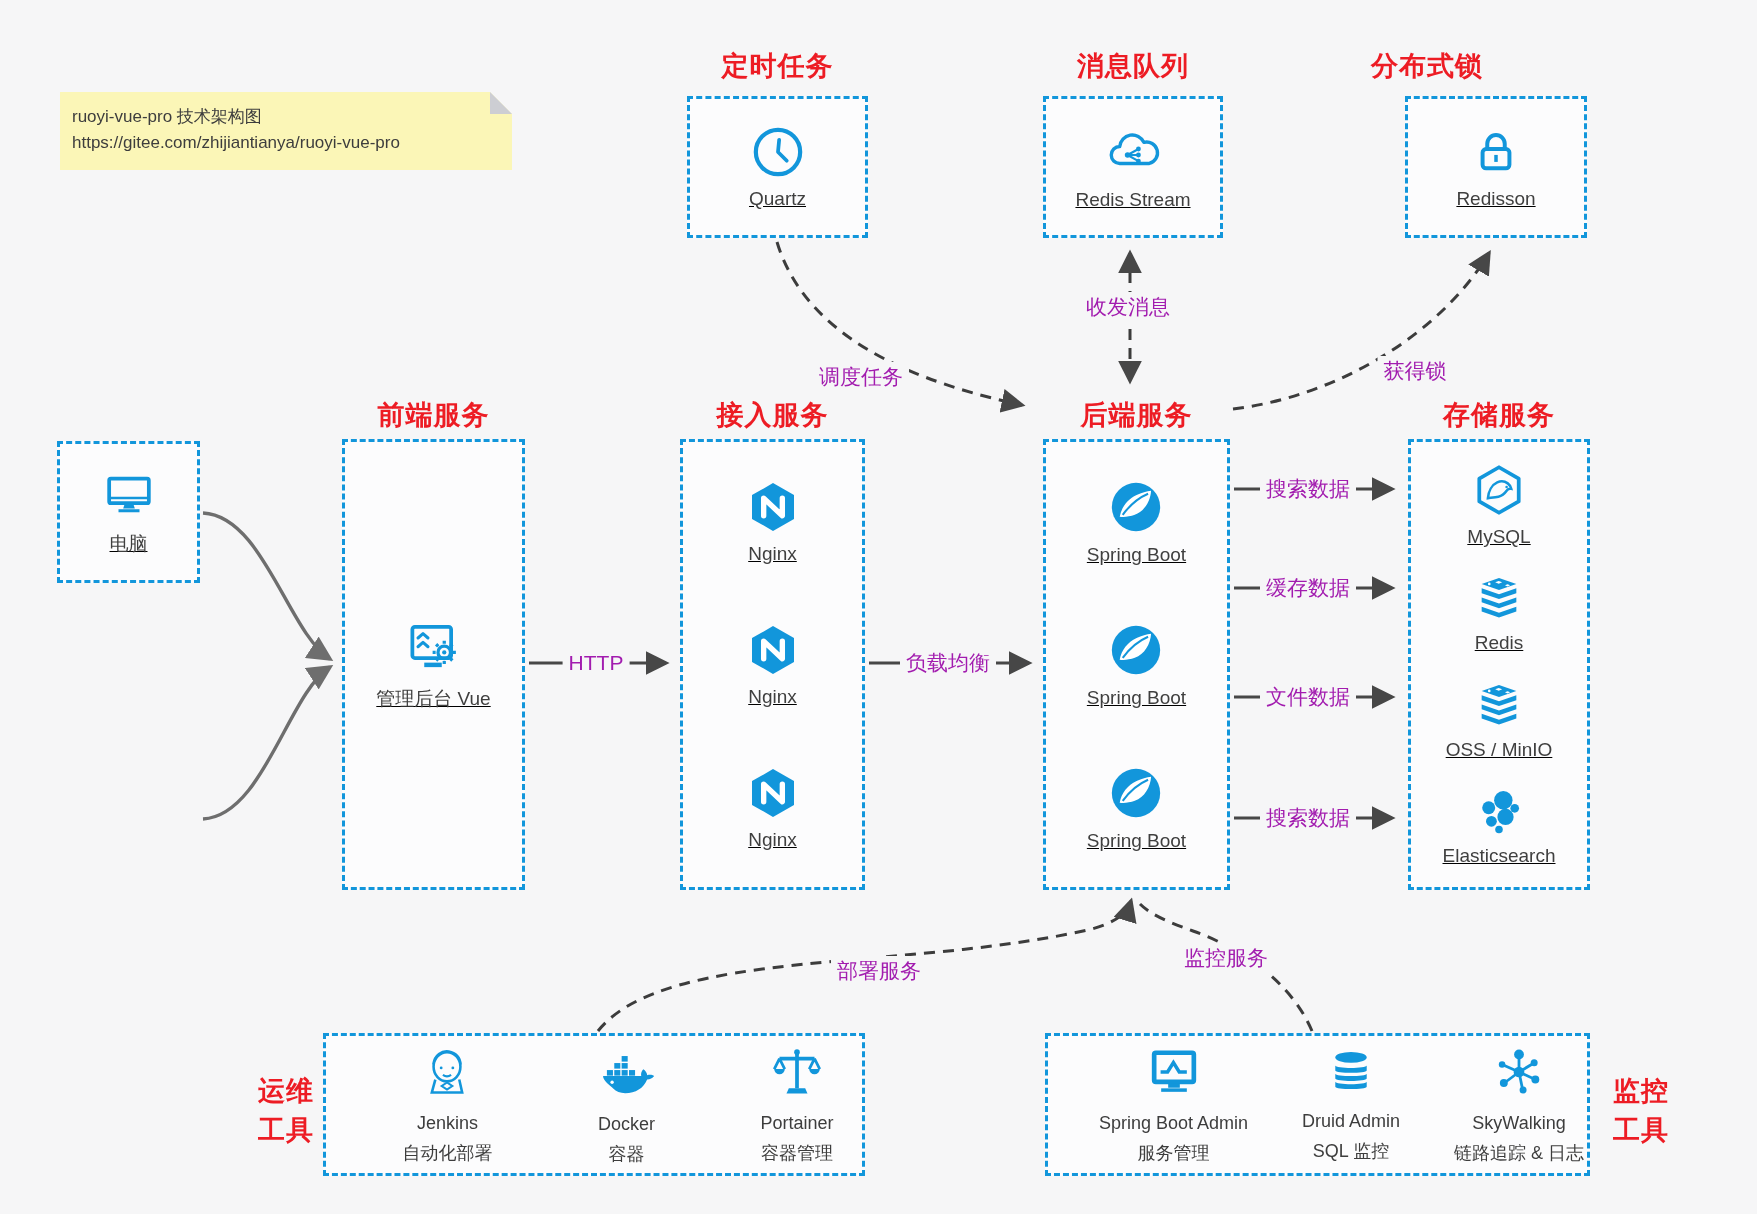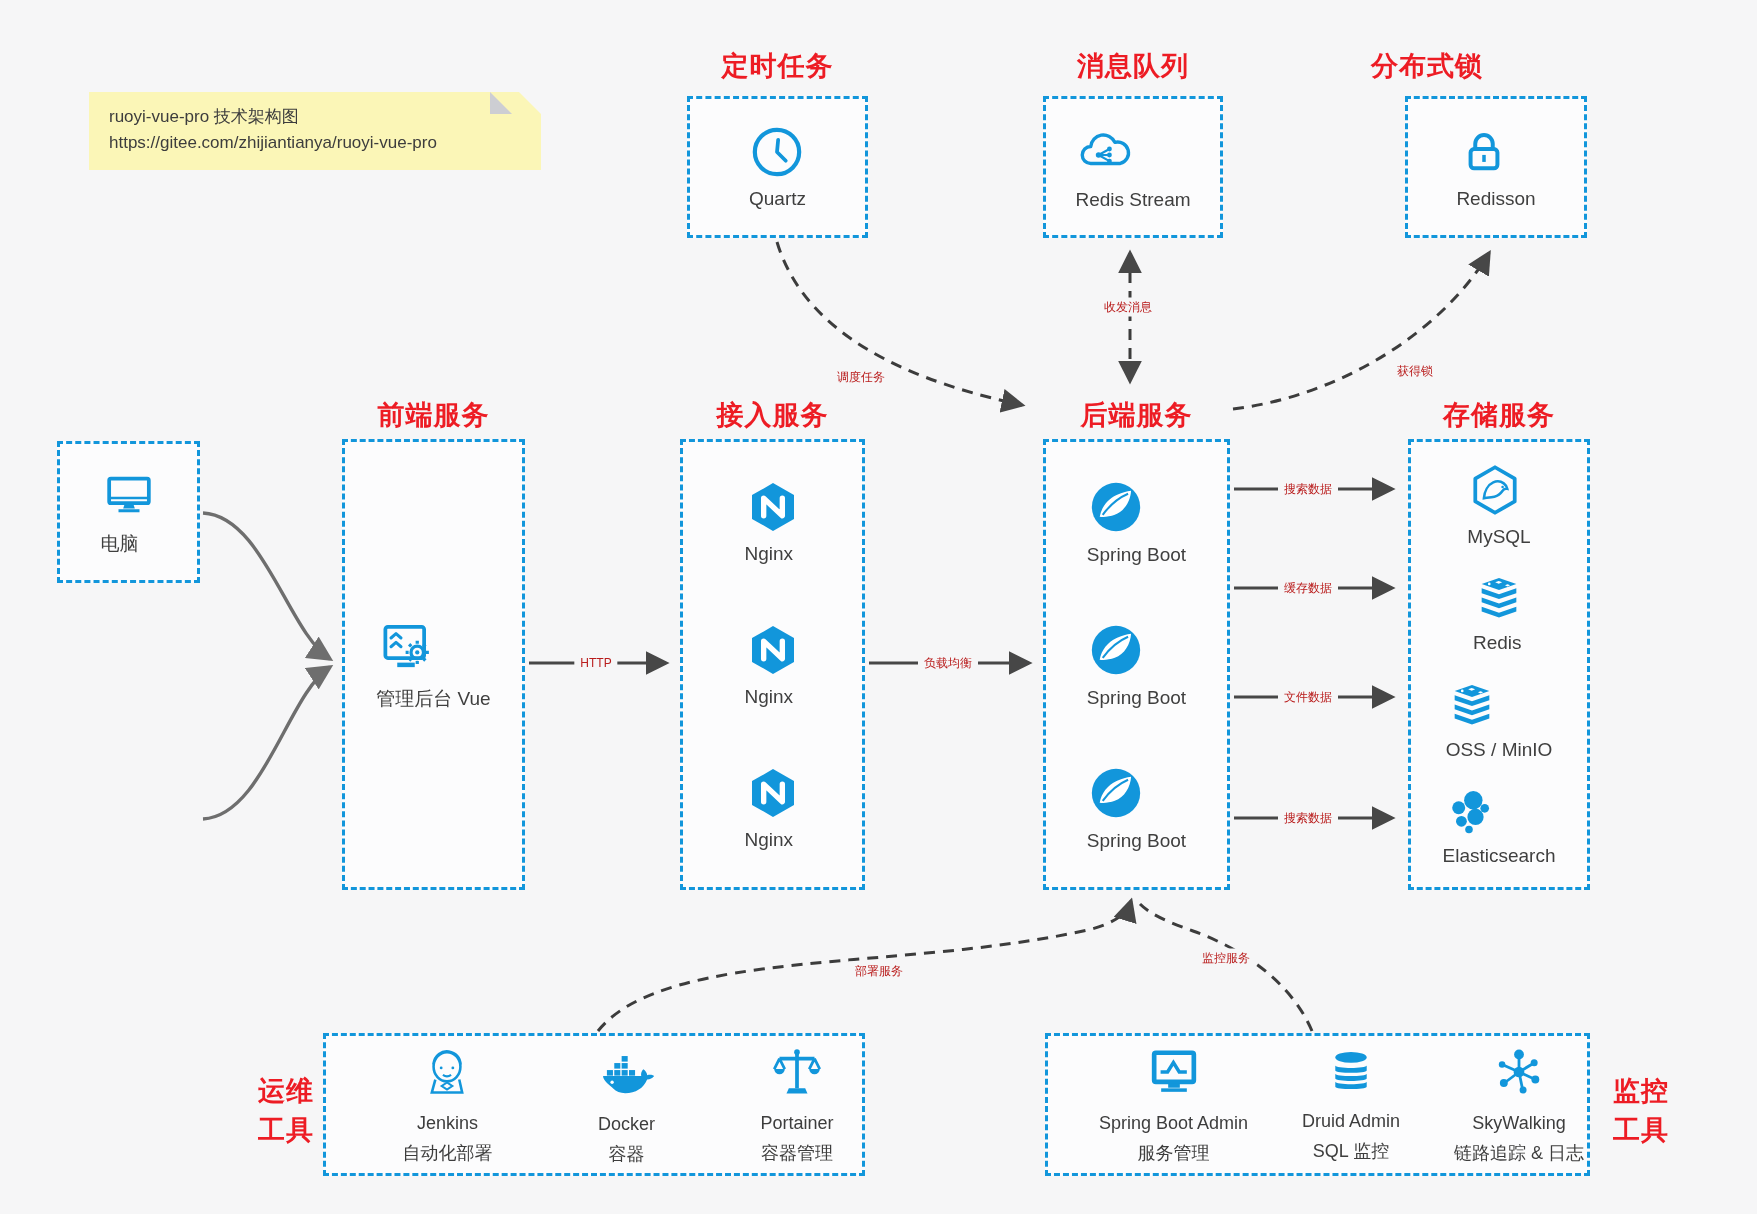--- a/index.html
+++ b/index.html
@@ -3,44 +3,43 @@
 <meta charset="utf-8">
 <style>
   html,body { margin:0; padding:0; background:#f6f6f7; }
   .canvas {
     position:relative; width:1757px; height:1214px; background:#f6f6f7;
     font-family:"Liberation Sans","DejaVu Sans",sans-serif; overflow:hidden;
   }
   .wires { position:absolute; left:0; top:0; width:1757px; height:1214px; pointer-events:none; }
   .note {
     position:absolute; left:60px; top:92px; width:452px; height:78px; box-sizing:border-box;
-    background:#fbf6b7; padding:12px 18px 0 20px; font-size:17px; color:#3d3d3d; line-height:1.55;
+    background:#fbf6b7; padding:12px 18px 0 12px; font-size:17px; color:#3d3d3d; line-height:1.55;
     clip-path:polygon(0 0, calc(100% - 22px) 0, 100% 22px, 100% 100%, 0 100%);
-    margin-left:29px;
   }
   .note-fold {
     position:absolute; left:490px; top:92px; width:22px; height:22px; background:#cdced3;
     clip-path:polygon(0 0, 100% 100%, 0 100%);
   }
   .dashed-box {
     position:absolute; box-sizing:border-box; border:3px dashed #1296db; background:#fcfcfd;
     display:flex; flex-direction:column; align-items:center; justify-content:space-around; padding:8px 0;
   }
   .dashed-box.row { flex-direction:row; }
   .red-title {
     position:absolute; color:#ed1c24; font-weight:bold; font-size:27px; text-align:center;
     letter-spacing:1px; white-space:pre-line; line-height:1.45;
   }
-  .node { display:flex; flex-direction:column; align-items:flex-start; gap:8px; }
+  .node { display:flex; flex-direction:column; align-items:center; gap:8px;text-decoration:underline; }
   .node .lbl { font-size:19px; color:#3f3f3f; white-space:nowrap; }
   .node .icon { display:block; line-height:0; }
   .bnode { display:flex; flex-direction:column; align-items:center; gap:5px; font-size:18px; color:#3d3d3d; text-align:center; line-height:1.35;margin-left:48px; }
   .edge-label {
     position:absolute; transform:translate(-50%,-50%); background:#f6f6f7; padding:1px 6px;
-    font-size:12px; color:#b91c1c; white-space:nowrap;
+    font-size:21px; color:#a21caf; white-space:nowrap;
   }
 </style>
 </head>
 <body>
 
 <div class="canvas">
 
   <svg class="wires" viewBox="0 0 1757 1214">
     <defs>
       <marker id="mD" viewBox="0 0 10 10" refX="8.5" refY="5" markerWidth="8" markerHeight="8" orient="auto-start-reverse">

